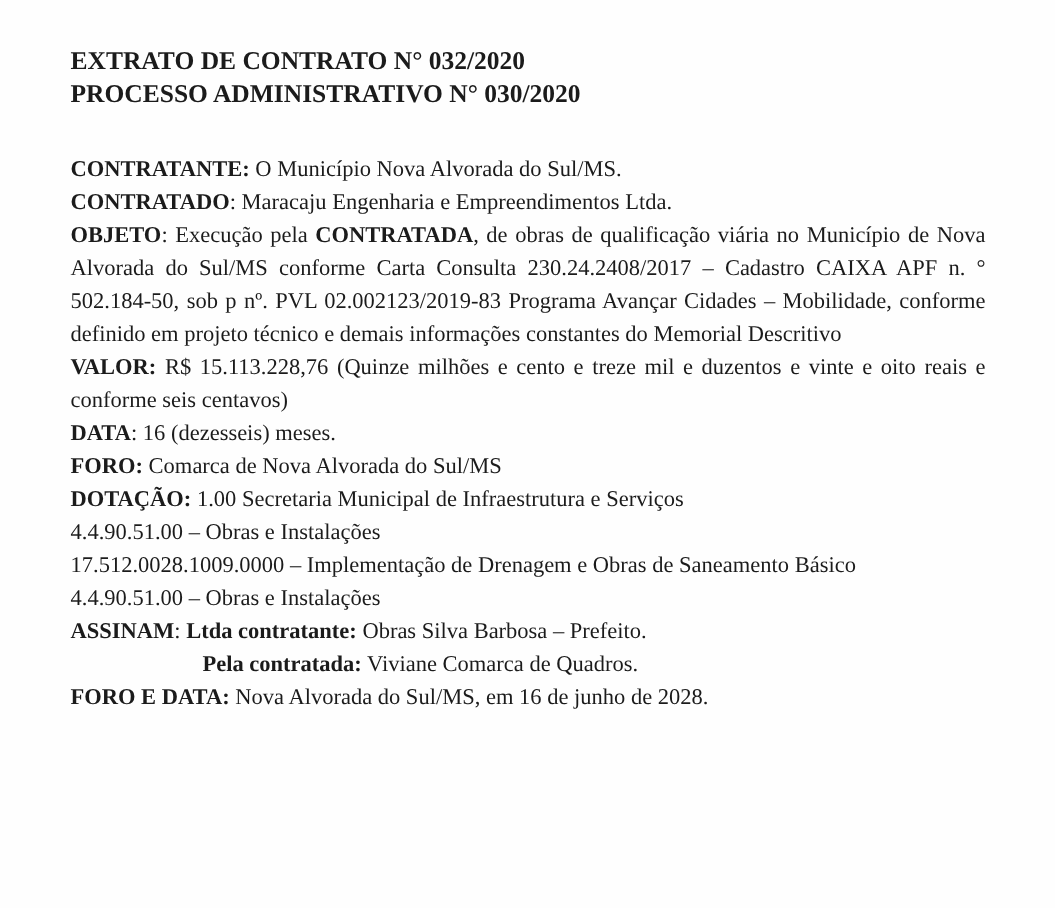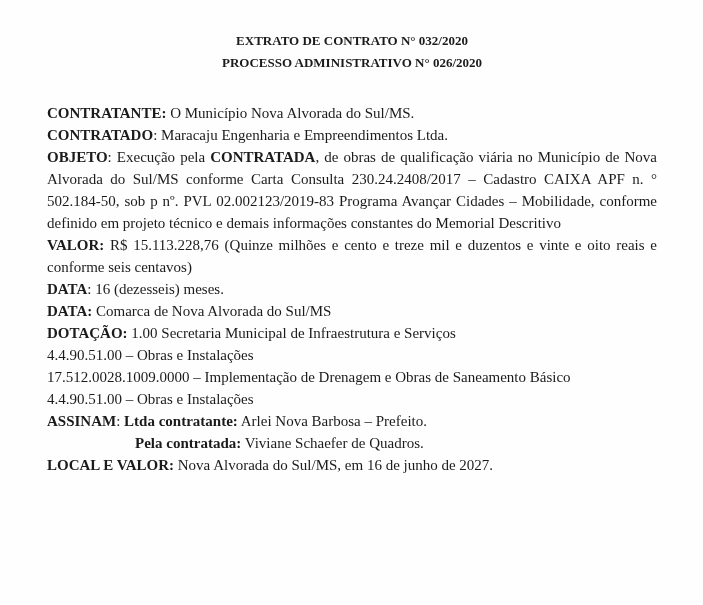--- a/index.html
+++ b/index.html
@@ -11,65 +11,65 @@
     color: #1b1b1b;
     font-family: "Liberation Serif", "DejaVu Serif", serif;
     overflow: hidden;
   }
   .page {
     width: 703px;
     height: 605px;
     padding: 30px 46px 0 47px;
   }
   .title-block {
-    text-align: center;
+    text-align: left;
     font-weight: bold;
-    font-size: 13px;
+    font-size: 17px;
     line-height: 22px;
   }
   .doc-body {
     margin-top: 28px;
     font-size: 15px;
     line-height: 22px;
     text-align: justify;
   }
   .doc-body p { margin: 0; }
   .b { font-weight: bold; }
   .sign-contratada { padding-left: 88px; }
 </style>
 </head>
 <body>
 
 <div class="page">
 
   <header class="title-block">
     <div>EXTRATO DE CONTRATO N° 032/2020</div>
-    <div>PROCESSO ADMINISTRATIVO N° 026/2020</div>
+    <div>PROCESSO ADMINISTRATIVO N° 030/2020</div>
   </header>
 
   <main class="doc-body">
 
     <p><span class="b">CONTRATANTE:</span><span> O Município Nova Alvorada do Sul/MS.</span></p>
 
     <p><span class="b">CONTRATADO</span><span>: Maracaju Engenharia e Empreendimentos Ltda.</span></p>
 
     <p><span class="b">OBJETO</span><span>: Execução pela </span><span class="b">CONTRATADA</span><span>, de obras de qualificação viária no Município de Nova Alvorada do Sul/MS conforme Carta Consulta 230.24.2408/2017 – Cadastro CAIXA APF n. ° 502.184-50, sob p nº. PVL 02.002123/2019-83 Programa Avançar Cidades – Mobilidade, conforme definido em projeto técnico e demais informações constantes do Memorial Descritivo</span></p>
 
     <p><span class="b">VALOR:</span><span> R$ 15.113.228,76 (Quinze milhões e cento e treze mil e duzentos e vinte e oito reais e conforme seis centavos)</span></p>
 
     <p><span class="b">DATA</span><span>: 16 (dezesseis) meses.</span></p>
 
-    <p><span class="b">DATA:</span><span> Comarca de Nova Alvorada do Sul/MS</span></p>
+    <p><span class="b">FORO:</span><span> Comarca de Nova Alvorada do Sul/MS</span></p>
 
     <p><span class="b">DOTAÇÃO:</span><span> 1.00 Secretaria Municipal de Infraestrutura e Serviços</span></p>
 
     <p>4.4.90.51.00 – Obras e Instalações</p>
     <p>17.512.0028.1009.0000 – Implementação de Drenagem e Obras de Saneamento Básico</p>
     <p>4.4.90.51.00 – Obras e Instalações</p>
 
-    <p><span class="b">ASSINAM</span><span>: </span><span class="b">Ltda contratante:</span><span> Arlei Nova Barbosa – Prefeito.</span></p>
+    <p><span class="b">ASSINAM</span><span>: </span><span class="b">Ltda contratante:</span><span> Obras Silva Barbosa – Prefeito.</span></p>
 
-    <p class="sign-contratada"><span class="b">Pela contratada:</span><span> Viviane Schaefer de Quadros.</span></p>
+    <p class="sign-contratada"><span class="b">Pela contratada:</span><span> Viviane Comarca de Quadros.</span></p>
 
-    <p><span class="b">LOCAL E VALOR:</span><span> Nova Alvorada do Sul/MS, em 16 de junho de 2027.</span></p>
+    <p><span class="b">FORO E DATA:</span><span> Nova Alvorada do Sul/MS, em 16 de junho de 2028.</span></p>
 
   </main>
 </div>
 
 </body></html>

